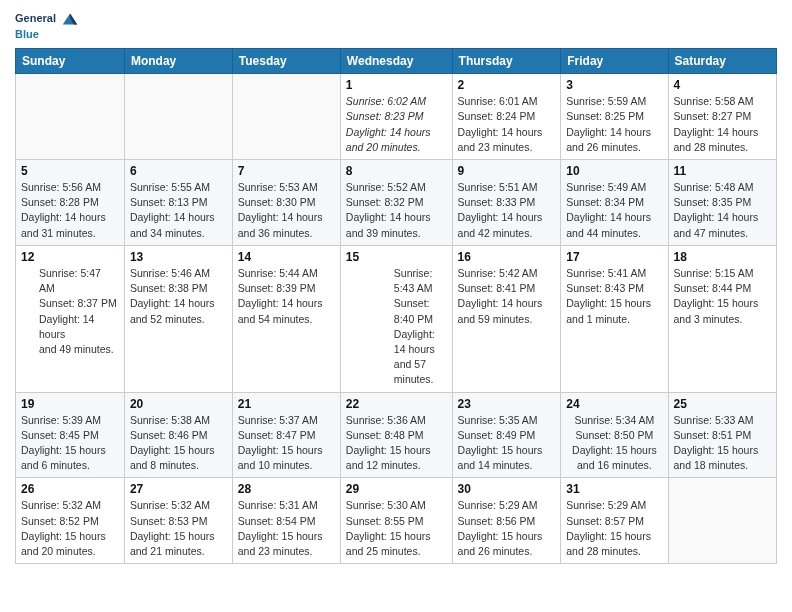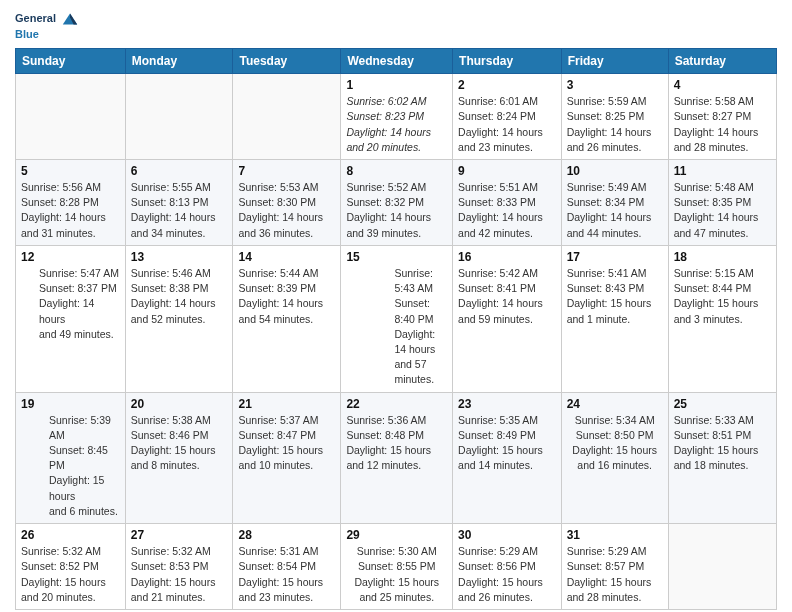--- a/index.html
+++ b/index.html
@@ -254,21 +254,21 @@
             <span class="day-num">18</span>
             <div class="day-info" style="white-space: pre-line;">Sunrise: 5:15 AM
 Sunset: 8:44 PM
 Daylight: 15 hours
 and 3 minutes.</div>
           </td>
         </tr>
         <tr>
           <td>
             <span class="day-num">19</span>
-            <div class="day-info" style="white-space: pre-line; margin-left: 28px;">Sunrise: 5:39 AM
+            <div class="day-info" style="white-space: pre-line;">Sunrise: 5:39 AM
 Sunset: 8:45 PM
 Daylight: 15 hours
 and 6 minutes.</div>
           </td>
           <td>
             <span class="day-num">20</span>
             <div class="day-info" style="white-space: pre-line;">Sunrise: 5:38 AM
 Sunset: 8:46 PM
 Daylight: 15 hours
 and 8 minutes.</div>
@@ -326,21 +326,21 @@
           </td>
           <td>
             <span class="day-num">28</span>
             <div class="day-info" style="white-space: pre-line;">Sunrise: 5:31 AM
 Sunset: 8:54 PM
 Daylight: 15 hours
 and 23 minutes.</div>
           </td>
           <td>
             <span class="day-num">29</span>
-            <div class="day-info" style="white-space: pre-line; text-align: center;">Sunrise: 5:30 AM
+            <div class="day-info" style="white-space: pre-line;">Sunrise: 5:30 AM
 Sunset: 8:55 PM
 Daylight: 15 hours
 and 25 minutes.</div>
           </td>
           <td>
             <span class="day-num">30</span>
             <div class="day-info" style="white-space: pre-line;">Sunrise: 5:29 AM
 Sunset: 8:56 PM
 Daylight: 15 hours
 and 26 minutes.</div>

